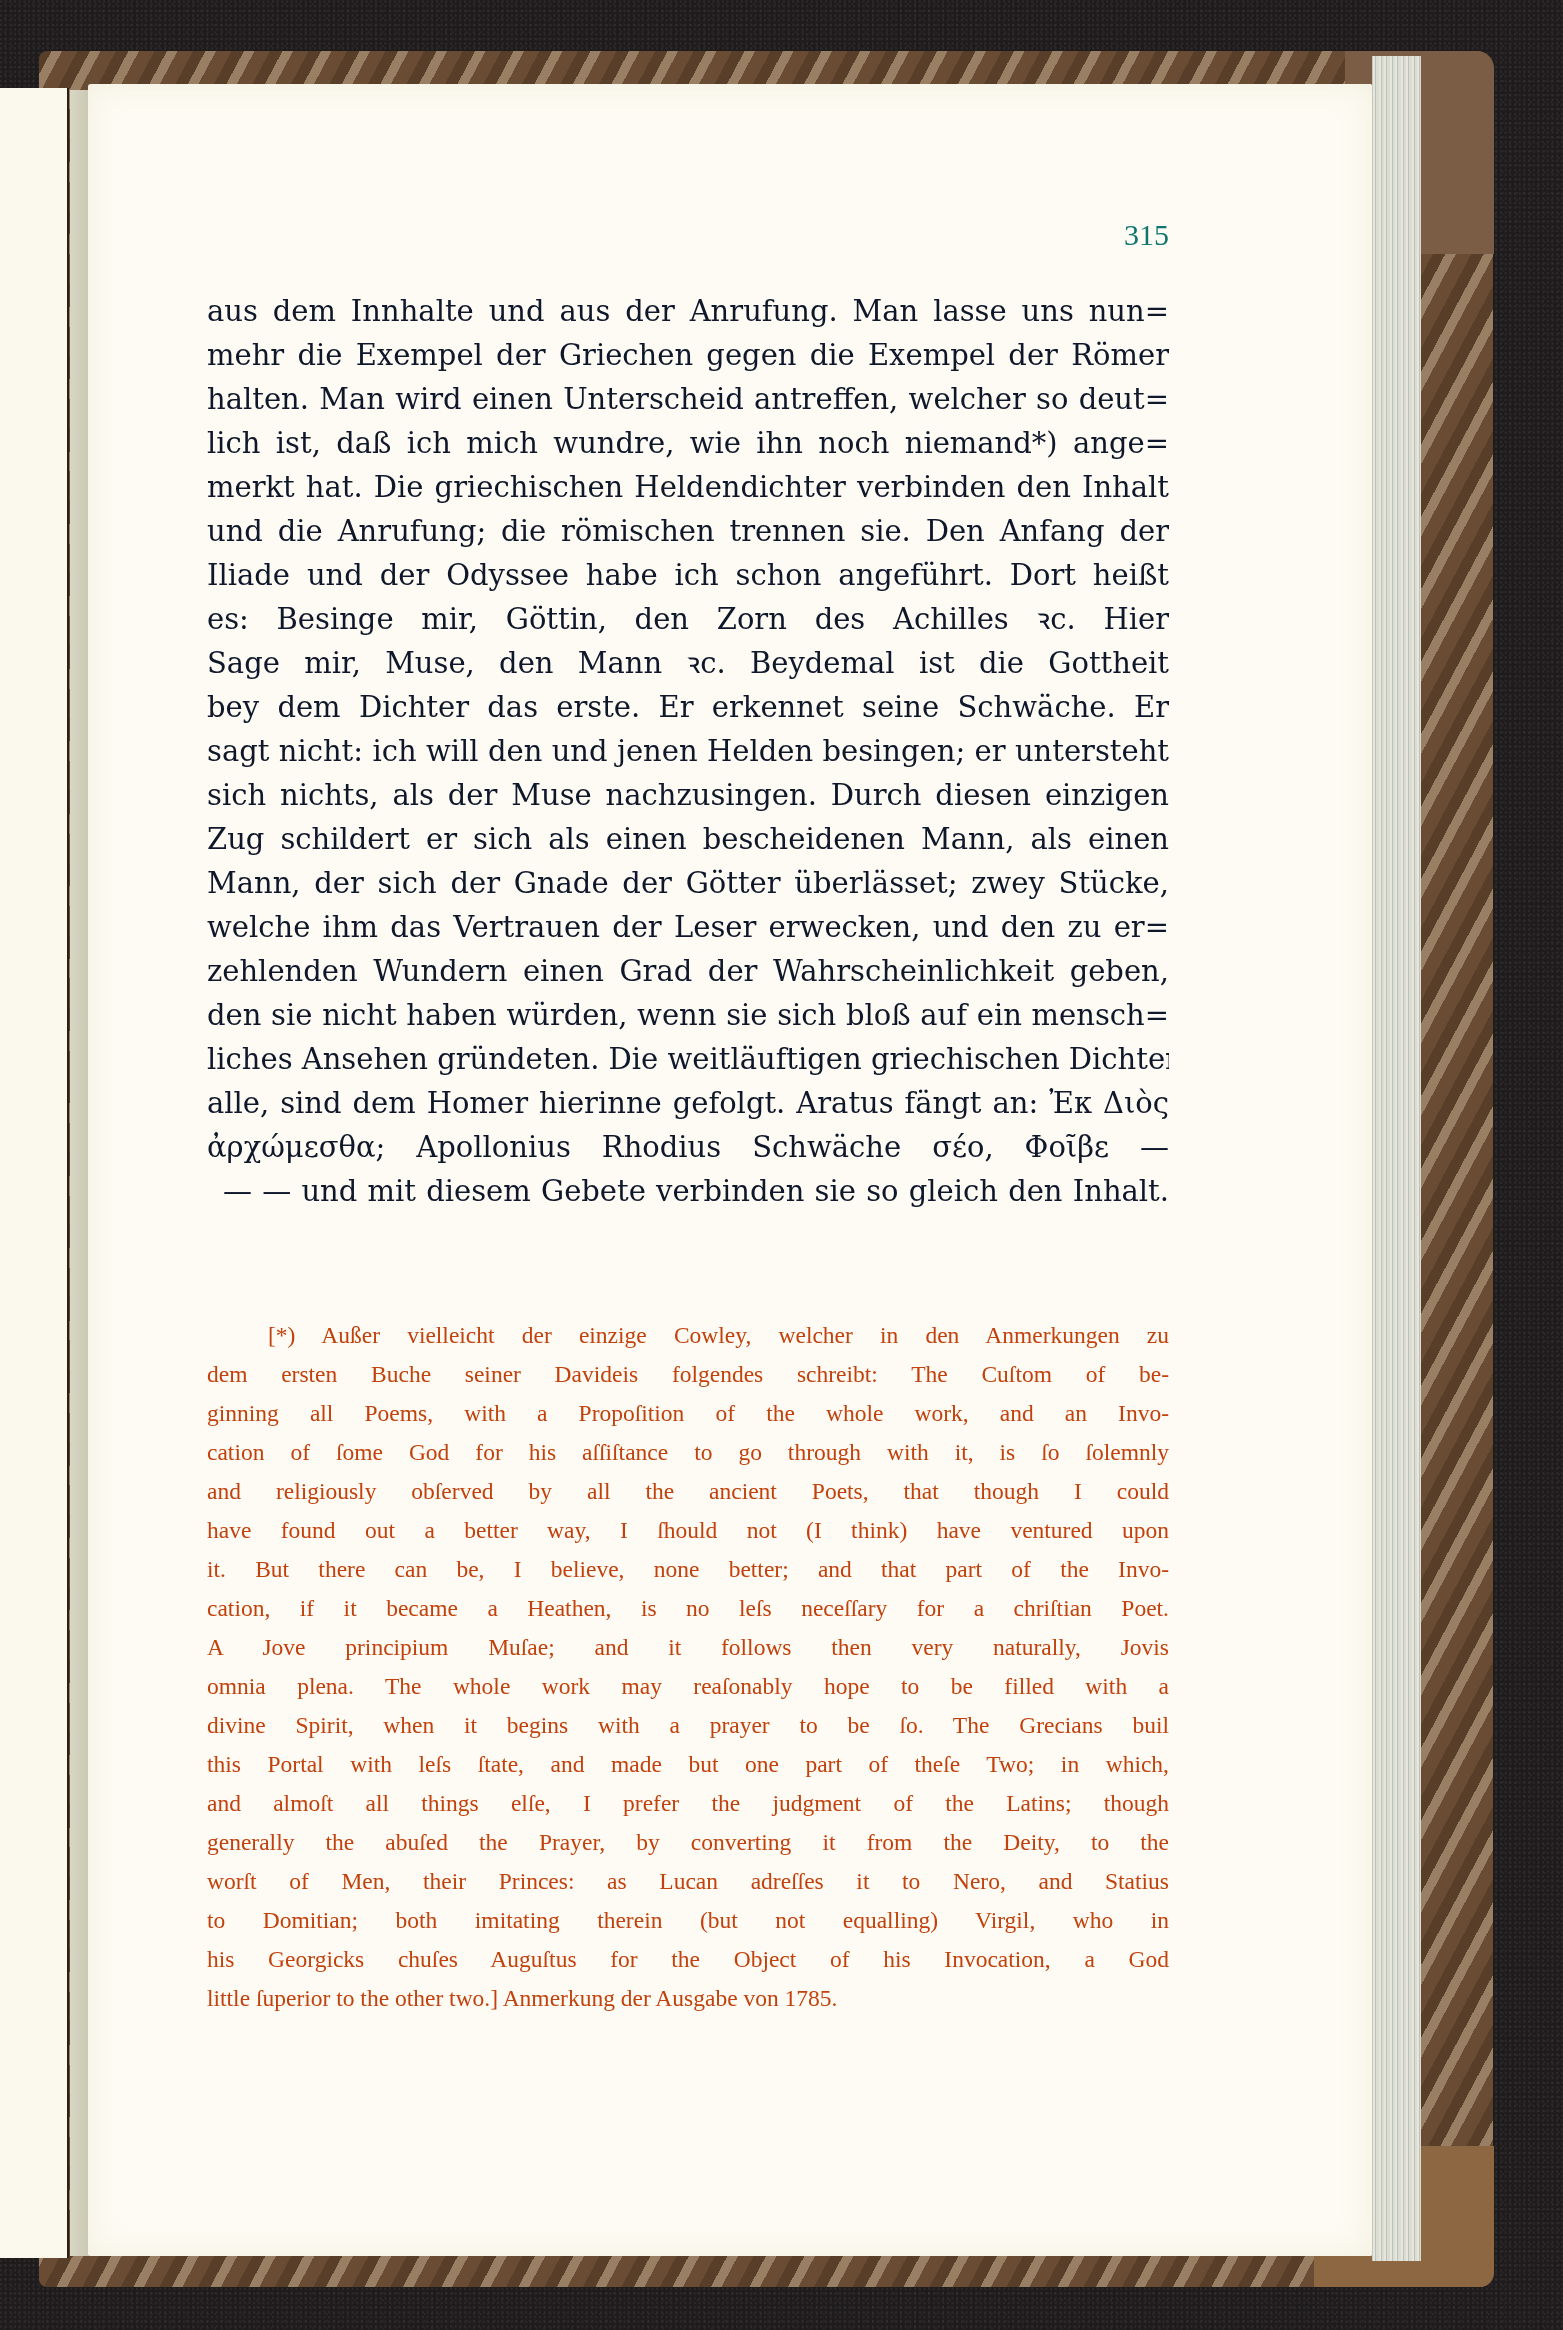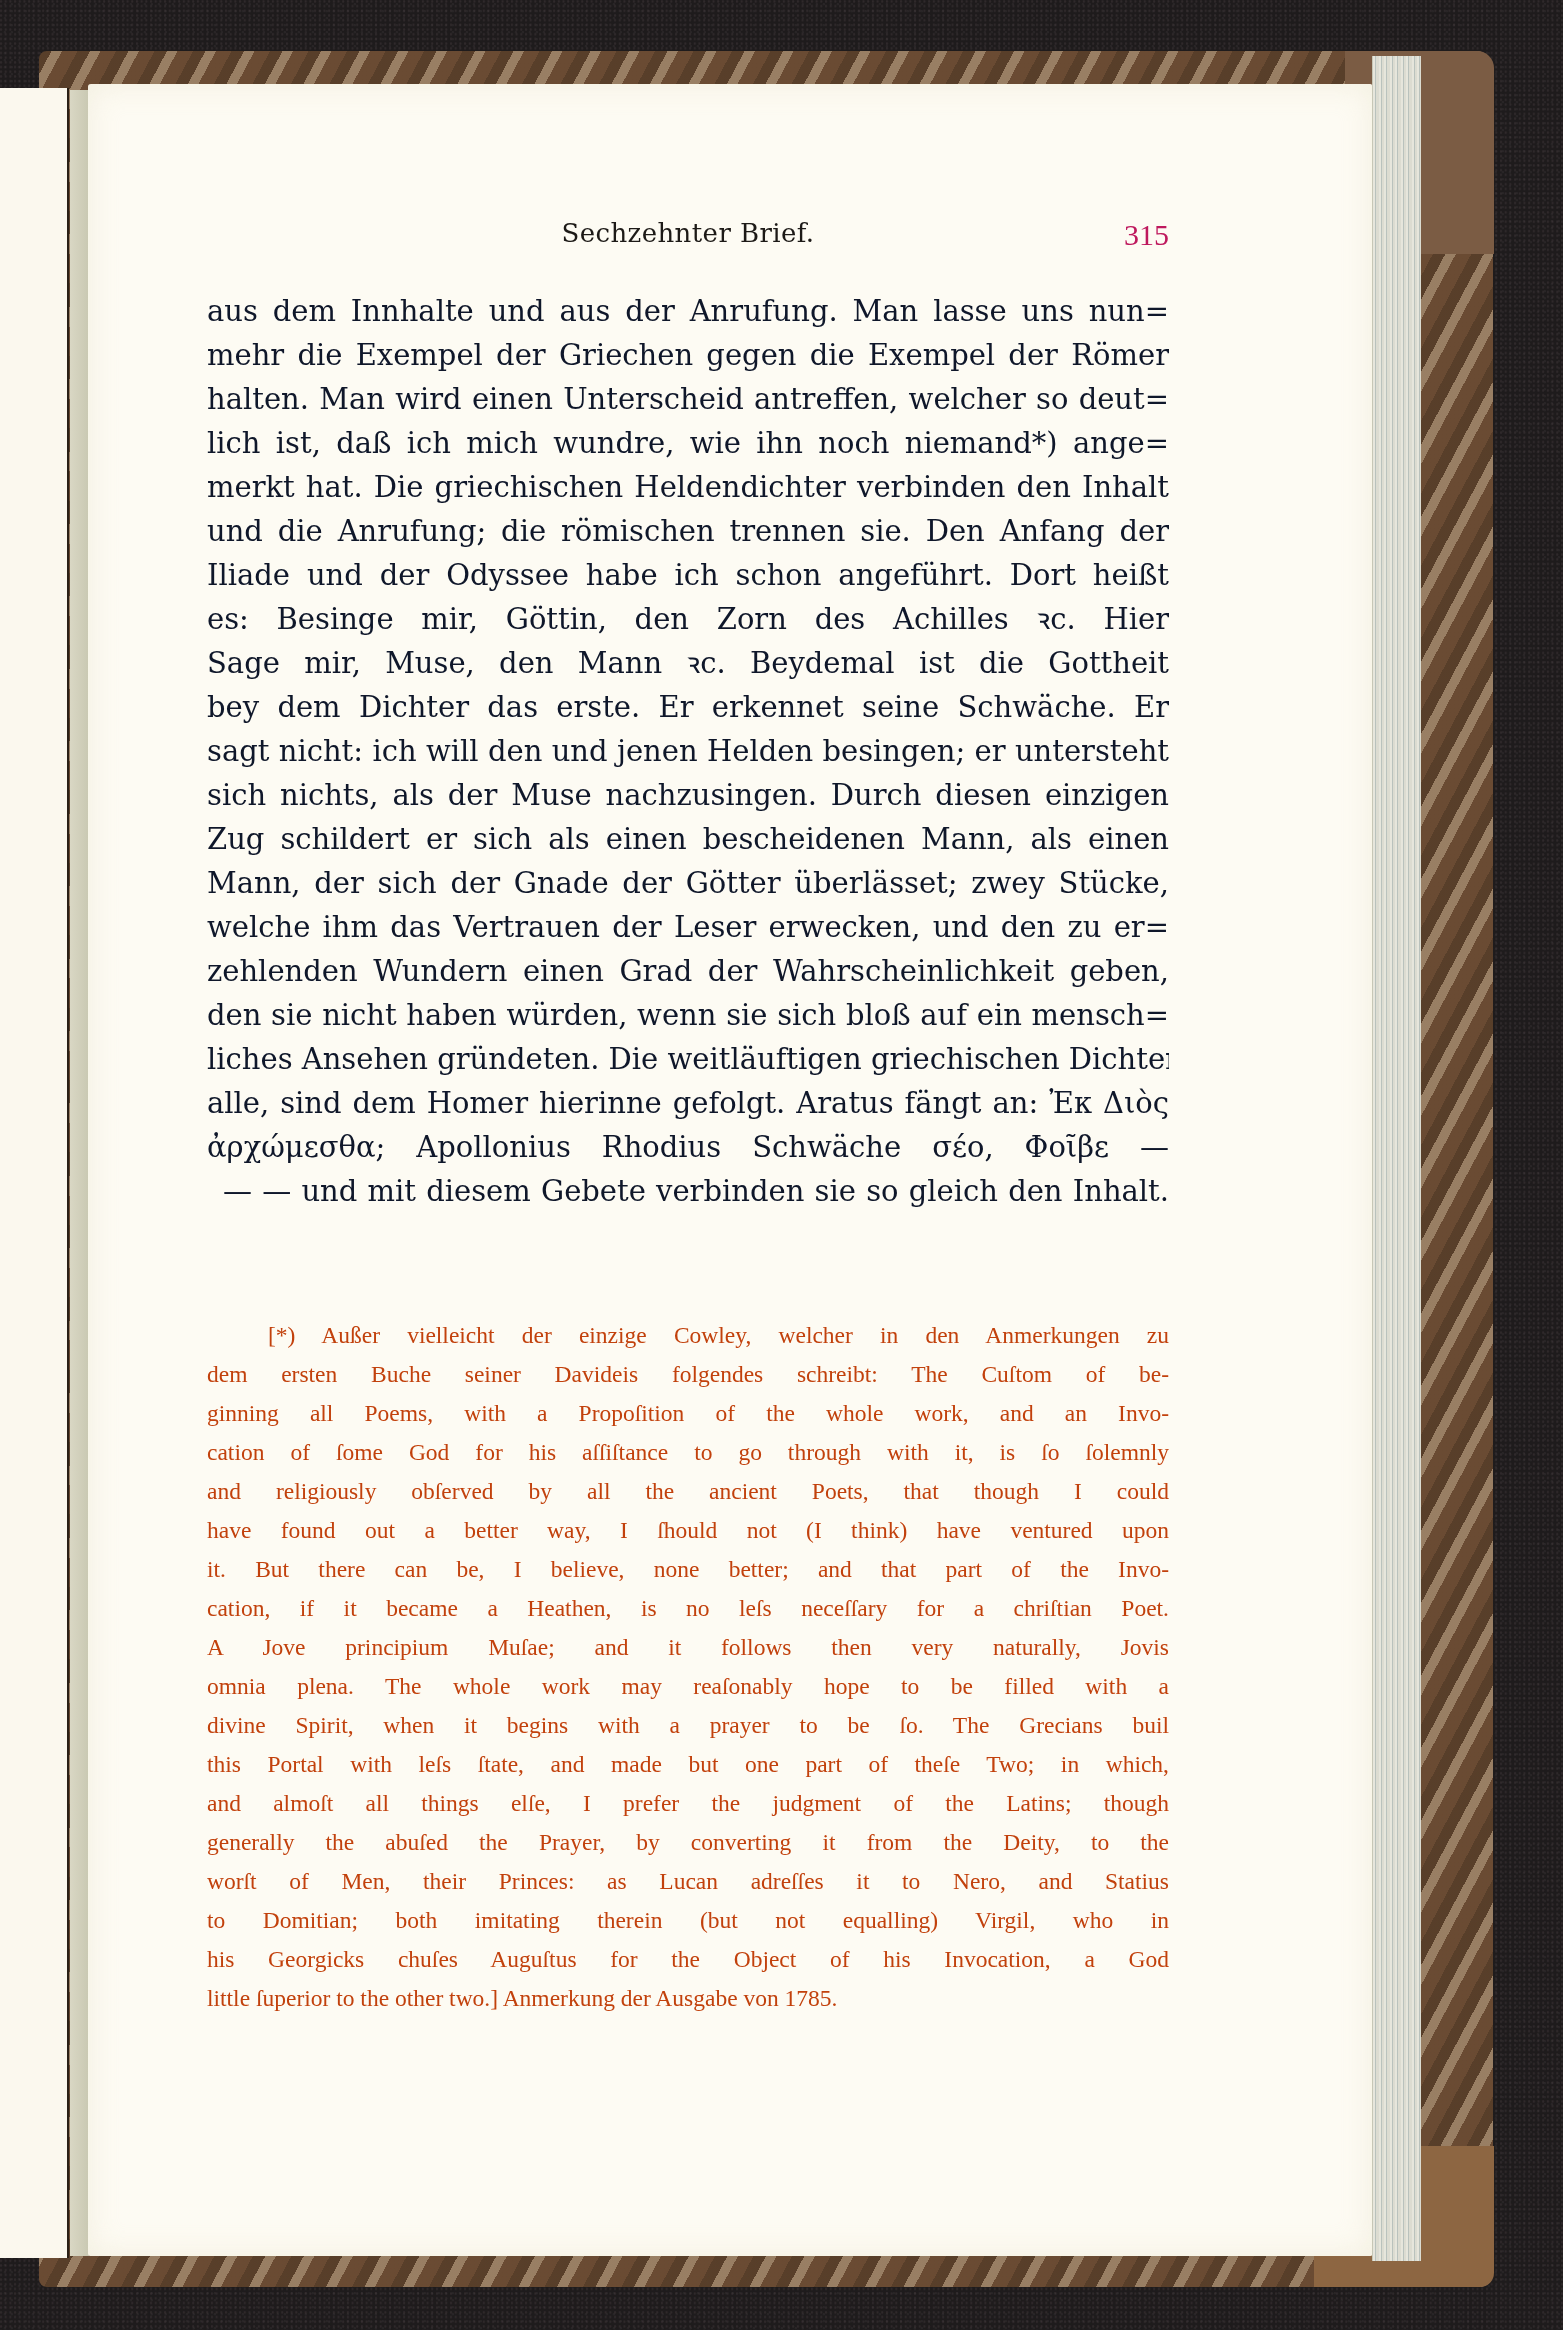--- a/index.html
+++ b/index.html
@@ -48,21 +48,21 @@
   .running-head {
     position: absolute; left: 119px; top: 134px; width: 962px; height: 39px;
   }
   .running-title {
     position: absolute; left: 0; right: 0; text-align: center;
     font-family: "DejaVu Serif", serif; font-size: 26px; color: #1d1a17;
     letter-spacing: 0.4px;
   }
   .page-number {
     position: absolute; right: 0; top: 0; font-family: "Liberation Serif", serif;
-    font-size: 30px; color: #be185d;
+    font-size: 30px; color: #0f766e;
   }
   .body-text {
     position: absolute; left: 119px; top: 205px; width: 962px;
     font-family: "DejaVu Serif", serif; font-size: 29px; line-height: 44px;
     color: #0f172a;
   }
   .line {
     display: block; white-space: nowrap; text-align: justify; text-align-last: justify;
     height: 44px; overflow: hidden;
   }
@@ -84,21 +84,20 @@
 
 <div class="cover"></div>
 <div class="cover-corner-tr"></div>
 <div class="cover-corner-br"></div>
 <div class="left-page"></div>
 <div class="gutter"></div>
 <div class="fore-edge"></div>
 
 <div class="page">
   <div class="running-head">
-    <div class="running-title">Sechzehnter Brief.</div>
     <div class="page-number">315</div>
   </div>
 
   <div class="body-text">
     <span class="line">aus dem Innhalte und aus der Anrufung. Man lasse uns nun=</span>
     <span class="line">mehr die Exempel der Griechen gegen die Exempel der Römer</span>
     <span class="line">halten. Man wird einen Unterscheid antreffen, welcher so deut=</span>
     <span class="line">lich ist, daß ich mich wundre, wie ihn noch niemand*) ange=</span>
     <span class="line">merkt hat. Die griechischen Heldendichter verbinden den Inhalt</span>
     <span class="line">und die Anrufung; die römischen trennen sie. Den Anfang der</span>

